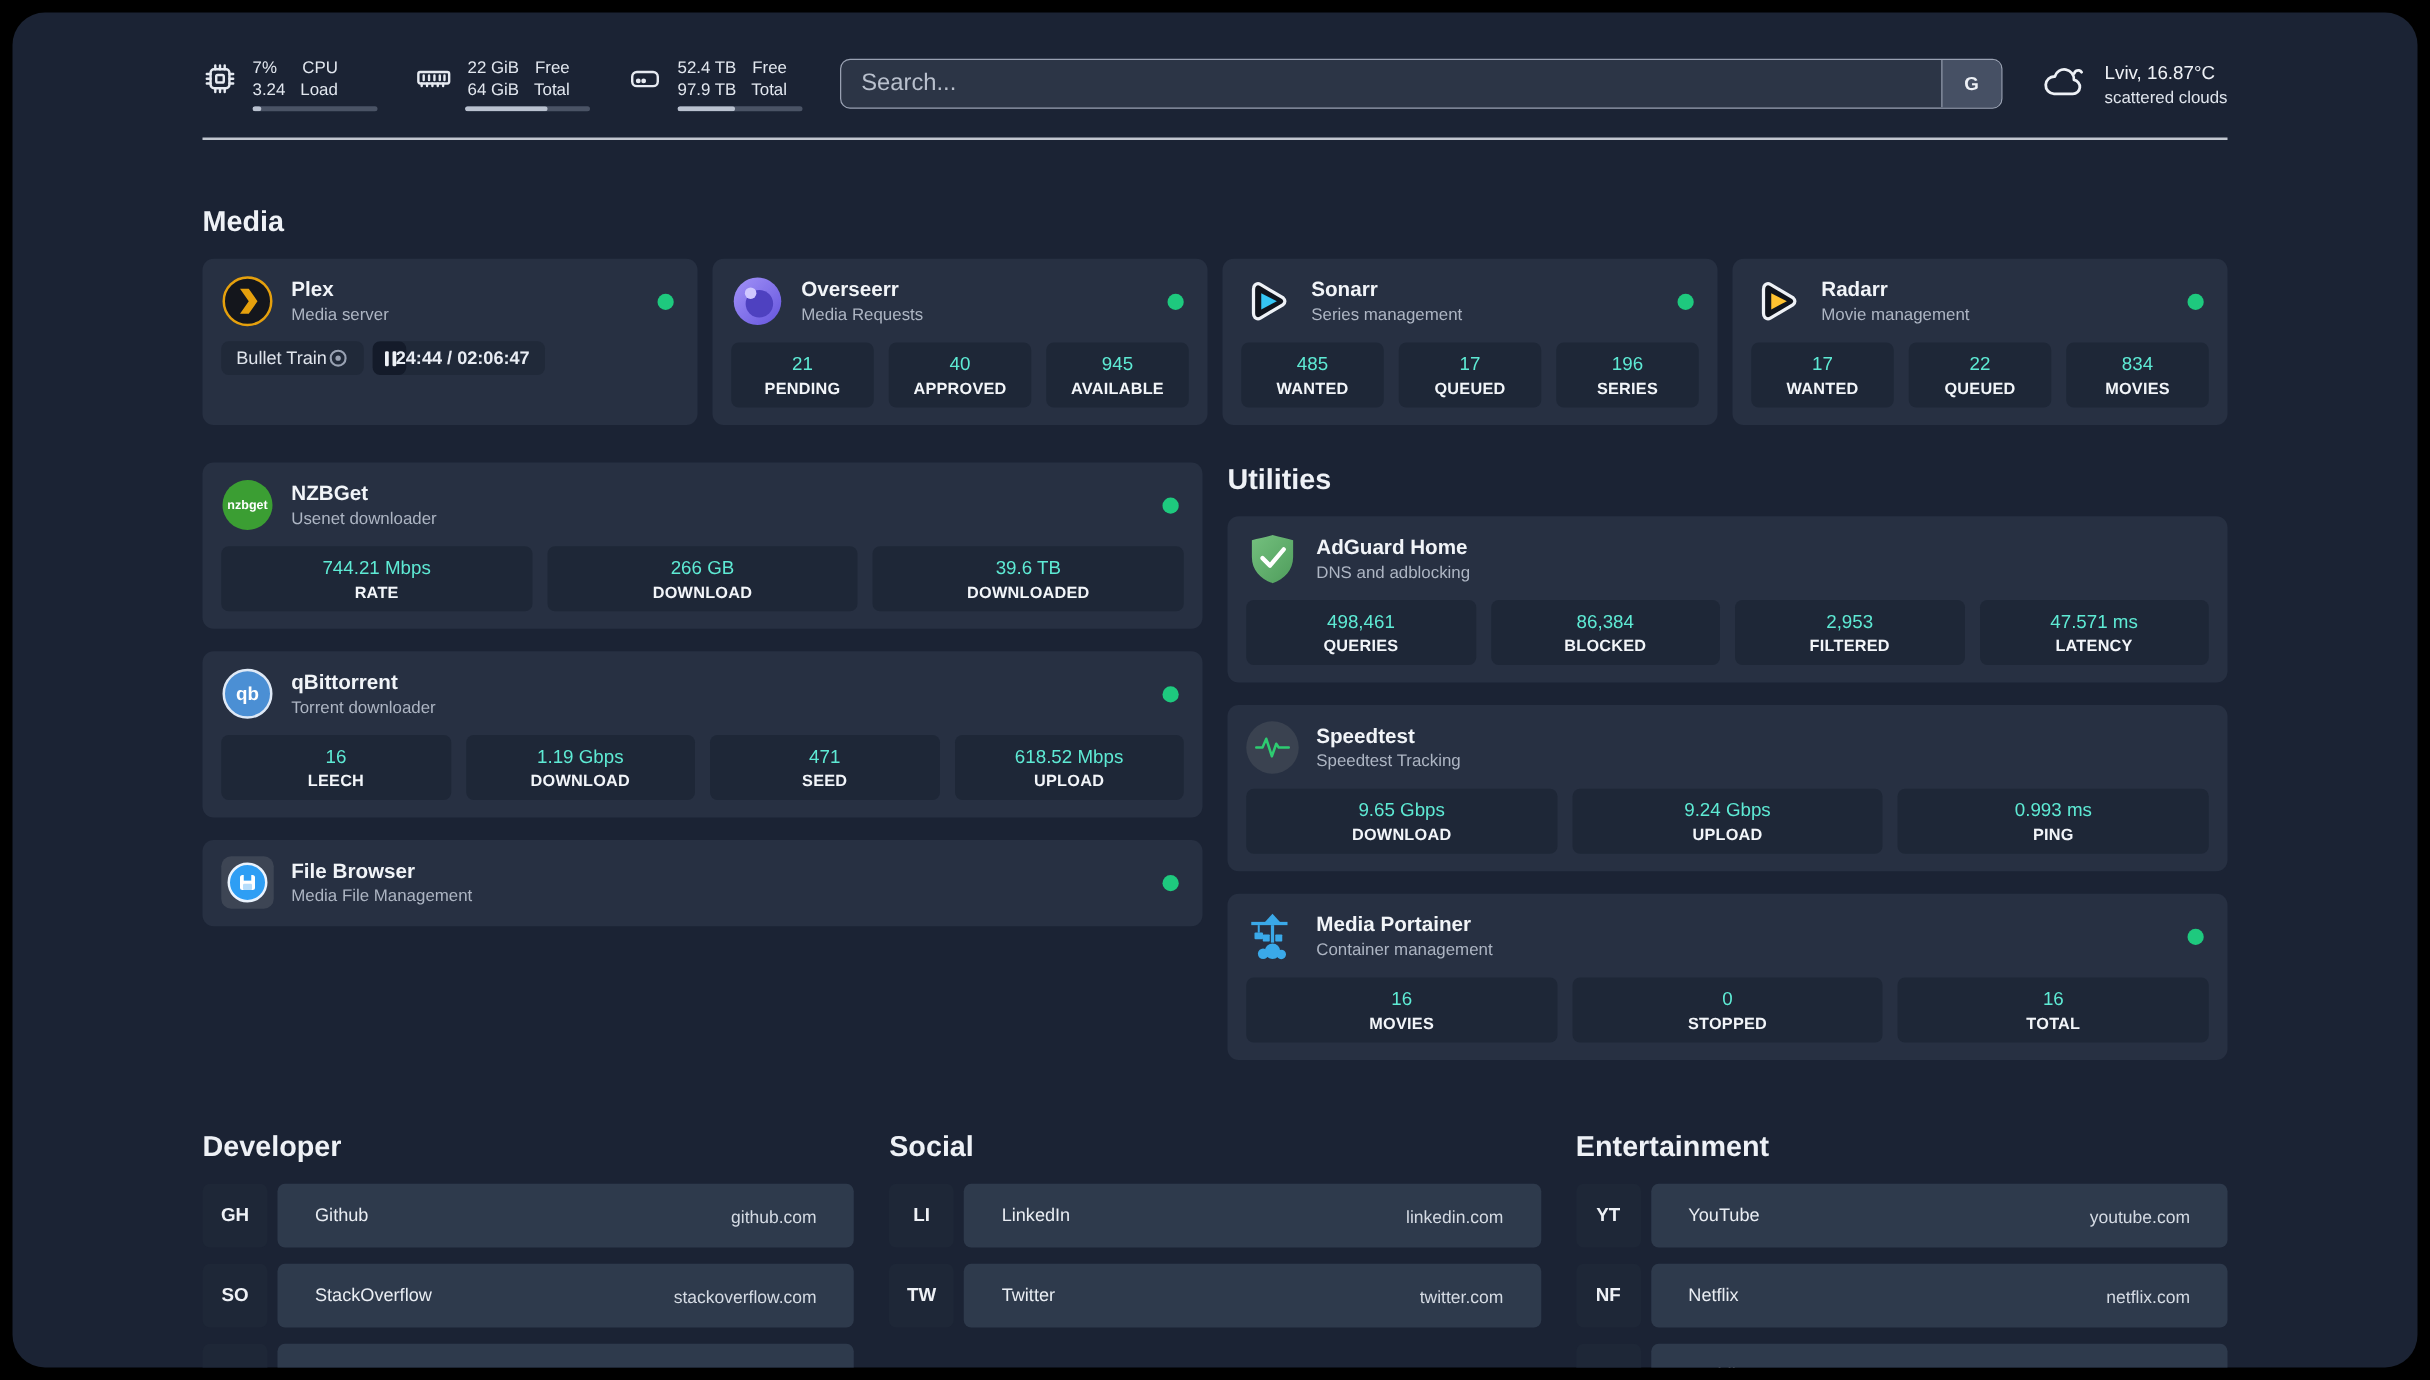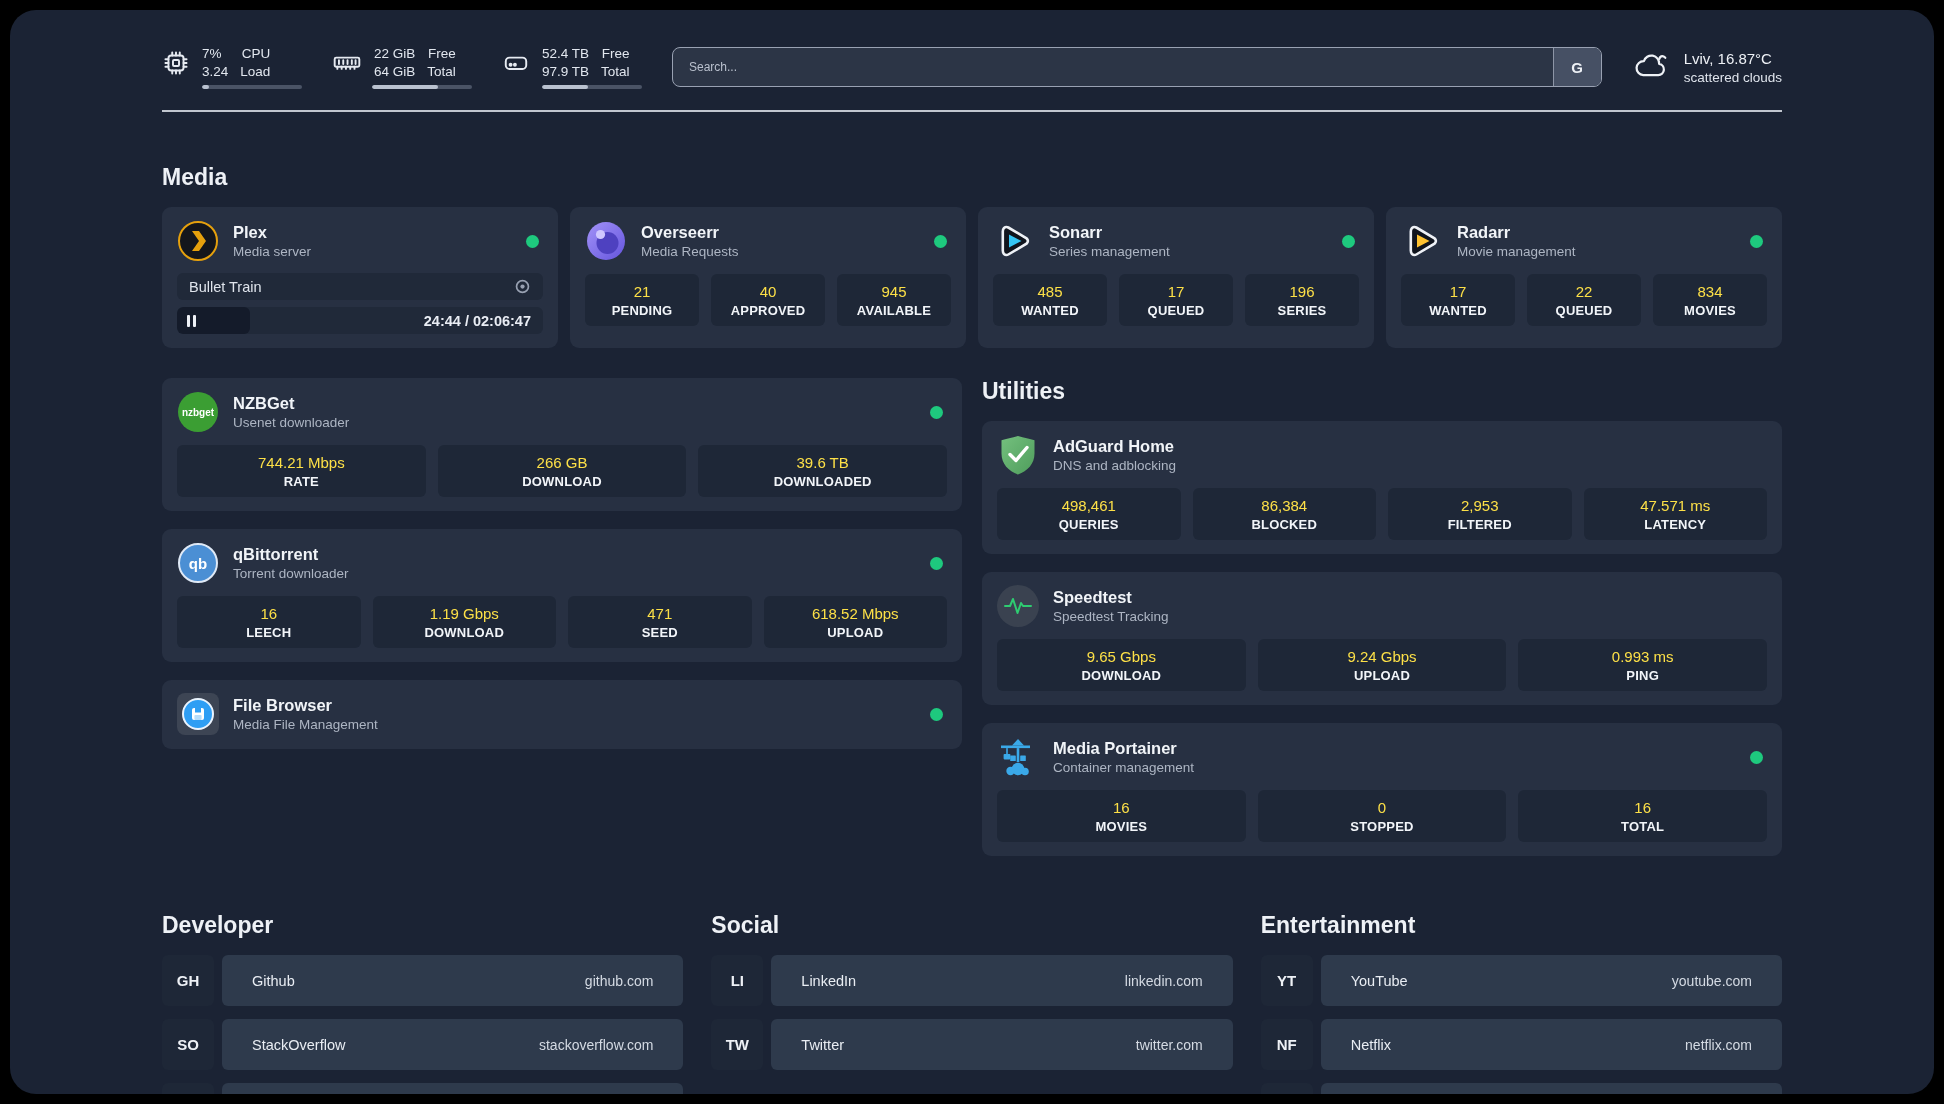--- a/index.html
+++ b/index.html
@@ -15,21 +15,21 @@
   .topbar{display:flex;align-items:center;gap:30px;height:58px;}
   .sys-stats{display:flex;gap:30px;flex:0 0 auto;}
   .sys-stat{display:flex;flex-direction:column;}
   .sys-row{display:flex;align-items:center;gap:12px;}
   .sys-icon svg{display:block;}
   .sys-col{font-size:13.5px;line-height:1.3;color:#e2e7ef;white-space:nowrap;}
   .sys-col.right{text-align:right;}
   .sys-bar{margin-left:40px;margin-top:5px;height:4px;width:100px;border-radius:2px;background:#4a5365;overflow:hidden;}
   .sys-fill{height:100%;background:#b9c1cf;border-radius:2px;}
   .search-box{flex:1;display:flex;height:38px;border:1px solid #99a1b2;border-radius:8px;background:#2c3546;overflow:hidden;align-items:stretch;}
-  .search-box input{flex:1;background:transparent;border:none;outline:none;color:#d7dce5;padding:0 16px;font-size:12px;font-family:inherit;}
+  .search-box input{flex:1;background:transparent;border:none;outline:none;color:#d7dce5;padding:0 16px;font-size:19px;font-family:inherit;}
   .search-box input::placeholder{color:#b9c0cd;}
   .g-btn{width:48px;border:none;border-left:1px solid #8d95a6;background:#465064;color:#eef1f6;font-size:15px;font-weight:600;cursor:pointer;font-family:inherit;}
   .weather{display:flex;align-items:center;gap:14px;flex:0 0 auto;}
   .w-line1{font-size:15px;color:#eef1f6;line-height:1.35;}
   .w-line2{font-size:13.5px;color:#dfe4ec;}
   .divider{margin-top:14px;border-bottom:2px solid #cfd5dc;opacity:.92;}
   
   .section-title{font-size:23px;font-weight:600;color:#eef1f6;margin:0 0 16px;}
   .media-section{margin-top:52px;}
   .grid4{display:grid;grid-template-columns:repeat(4,1fr);gap:12px;}
@@ -37,24 +37,24 @@
   .col-stack{display:flex;flex-direction:column;gap:18px;}
   
   .card{background:#273042;border-radius:9px;padding:13px 15px 14px;box-sizing:border-box;}
   .card-head{display:flex;align-items:center;gap:14px;min-height:42px;}
   .appicon-wrap{width:42px;height:42px;flex:0 0 42px;display:flex;align-items:center;justify-content:center;}
   .app-name{font-size:16.5px;font-weight:600;color:#f1f4f8;line-height:1.25;}
   .app-sub{font-size:13.5px;color:#adb5c3;line-height:1.3;}
   .dot{width:13px;height:13px;border-radius:50%;margin-left:auto;margin-right:4px;flex:0 0 13px;}
   .stats{margin-top:12px;display:grid;gap:12px;}
   .stat{background:#1e2737;border-radius:6px;text-align:center;padding:9px 4px 8px;}
-  .stat-val{font-size:15px;color:#fde047;}
+  .stat-val{font-size:15px;color:#5eead4;}
   .stat-lab{font-size:13px;font-weight:700;color:#f2f5f9;margin-top:3px;letter-spacing:.2px;}
   
-  .player{margin-top:11px;display:flex;flex-direction:column;gap:7px;}
+  .player{margin-top:11px;display:flex;gap:7px;}
   .p-row1{display:flex;justify-content:space-between;align-items:center;background:#202939;border-radius:6px;padding:5px 12px;font-size:14.5px;color:#dfe4ec;}
   .p-row2{position:relative;background:#202939;border-radius:6px;height:27px;display:flex;align-items:center;overflow:hidden;}
   .p-fill{position:absolute;left:0;top:0;bottom:0;background:#141b2a;border-radius:6px;}
   .pause{position:relative;display:flex;gap:3px;margin-left:10px;}
   .pause i{display:block;width:3px;height:12px;background:#eef1f6;border-radius:1px;}
   .p-time{position:relative;margin-left:auto;padding-right:12px;font-size:14.5px;font-weight:600;color:#e9edf4;}
   .gear svg{display:block;}
   
   .links-grid{margin-top:56px;display:grid;grid-template-columns:1fr 1fr 1fr;gap:28px;align-items:start;}
   .link-rows{display:flex;flex-direction:column;gap:13px;}

